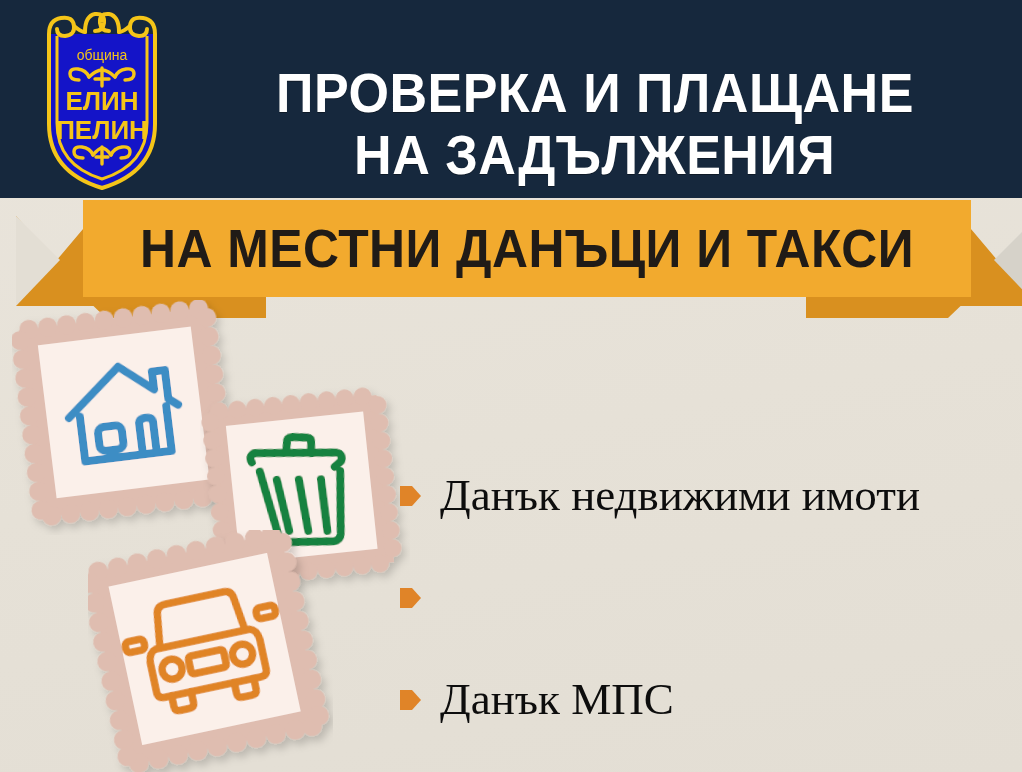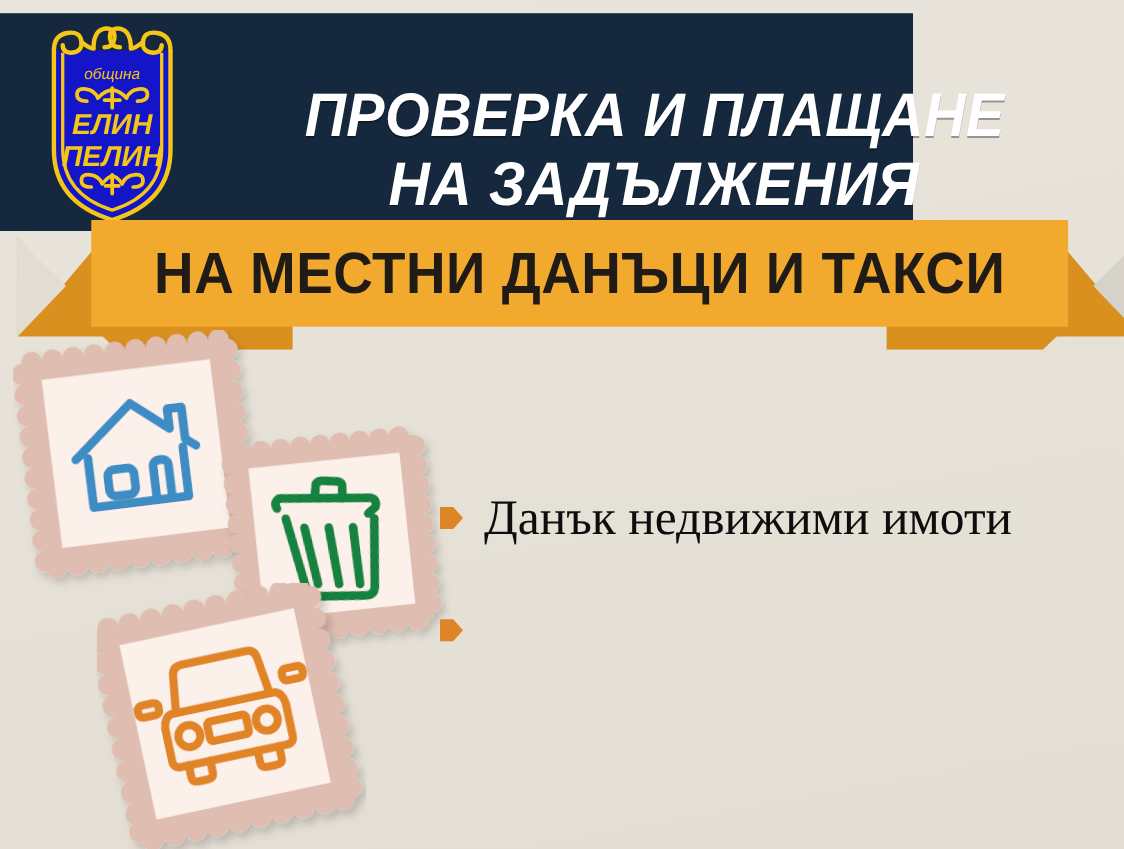--- a/index.html
+++ b/index.html
@@ -8,23 +8,22 @@
     font-family:"Liberation Sans",sans-serif;
     background:#e7e2d9;
   }
   #stage{
     position:relative;width:1022px;height:772px;overflow:hidden;
     background:linear-gradient(170deg,#eae5dc 0%,#e6e1d7 55%,#e3ded4 100%);
   }
 
   
   .header{
-    position:absolute;left:0;top:12px;width:830px;height:198px;
+    position:absolute;left:0;top:0;width:1022px;height:198px;
     background:#16283d;
-    font-style:italic;
   }
   .logo{
     position:absolute;left:29px;top:6px;width:146px;height:186px;
   }
   .logo svg{display:block;width:146px;height:186px;}
 
   .title-wrap{
     position:absolute;left:180px;top:14px;width:830px;height:172px;
     display:flex;flex-direction:column;align-items:center;justify-content:flex-end;
   }
@@ -57,21 +56,21 @@
     transform:scaleX(0.94);
     white-space:nowrap;
   }
 
   
   .stamp{position:absolute;}
   .stamp svg{display:block;}
 
   
   .list{
-    position:absolute;left:400px;top:419px;width:622px;
+    position:absolute;left:400px;top:444px;width:622px;
   }
   .list-item{
     display:flex;align-items:center;
     height:102px;
   }
   .bullet{
     width:22px;height:26px;flex:0 0 22px;margin-right:18px;
     position:relative;top:1px;
   }
   .bullet svg{display:block;}
@@ -365,16 +364,24 @@
     </div>
 
     <div class="list-item">
       <span class="bullet">
         <svg viewBox="0 0 22 26" width="22" height="26" xmlns="http://www.w3.org/2000/svg">
           <path d="M0 3 L12 3 L21 13 L12 23 L0 23 Z" fill="#e08428"></path>
         </svg>
       </span>
     </div>
 
+    <div class="list-item">
+      <span class="bullet">
+        <svg viewBox="0 0 22 26" width="22" height="26" xmlns="http://www.w3.org/2000/svg">
+          <path d="M0 3 L12 3 L21 13 L12 23 L0 23 Z" fill="#e08428"></path>
+        </svg>
+      </span>
+      <span class="item-label">Данък МПС</span>
+    </div>
 
   </div>
 
 </div>
 
 </body></html>

